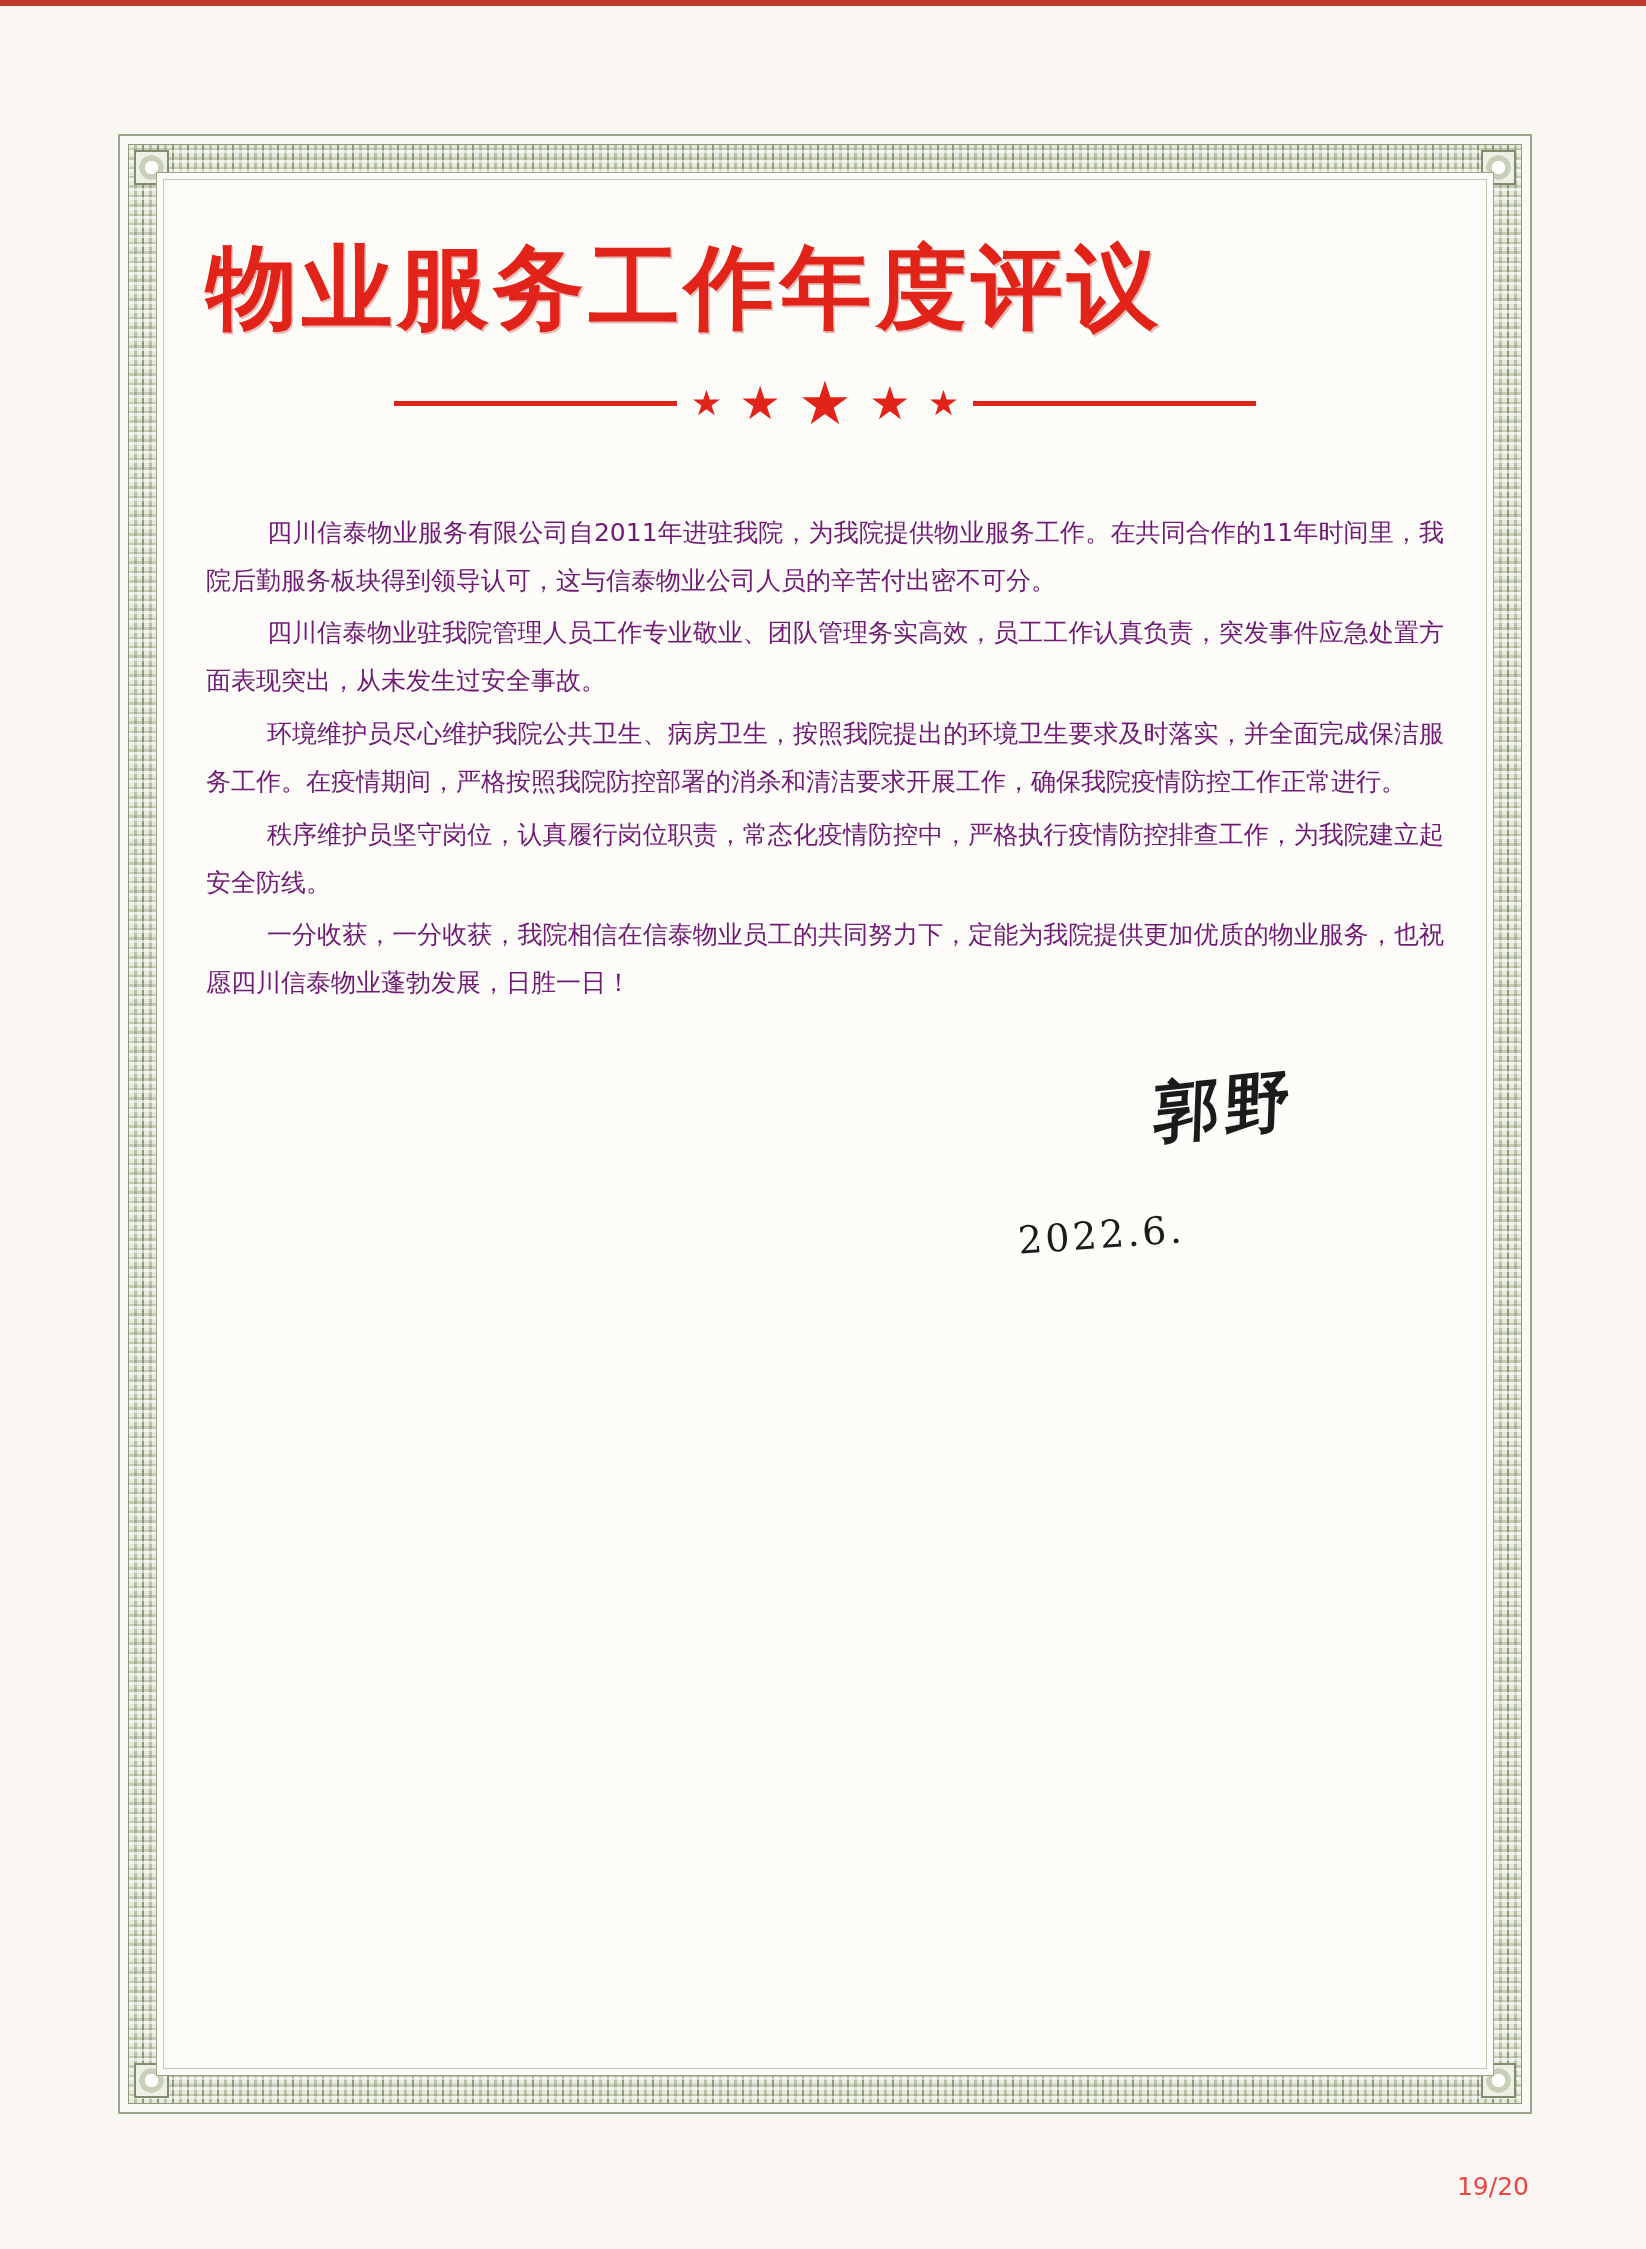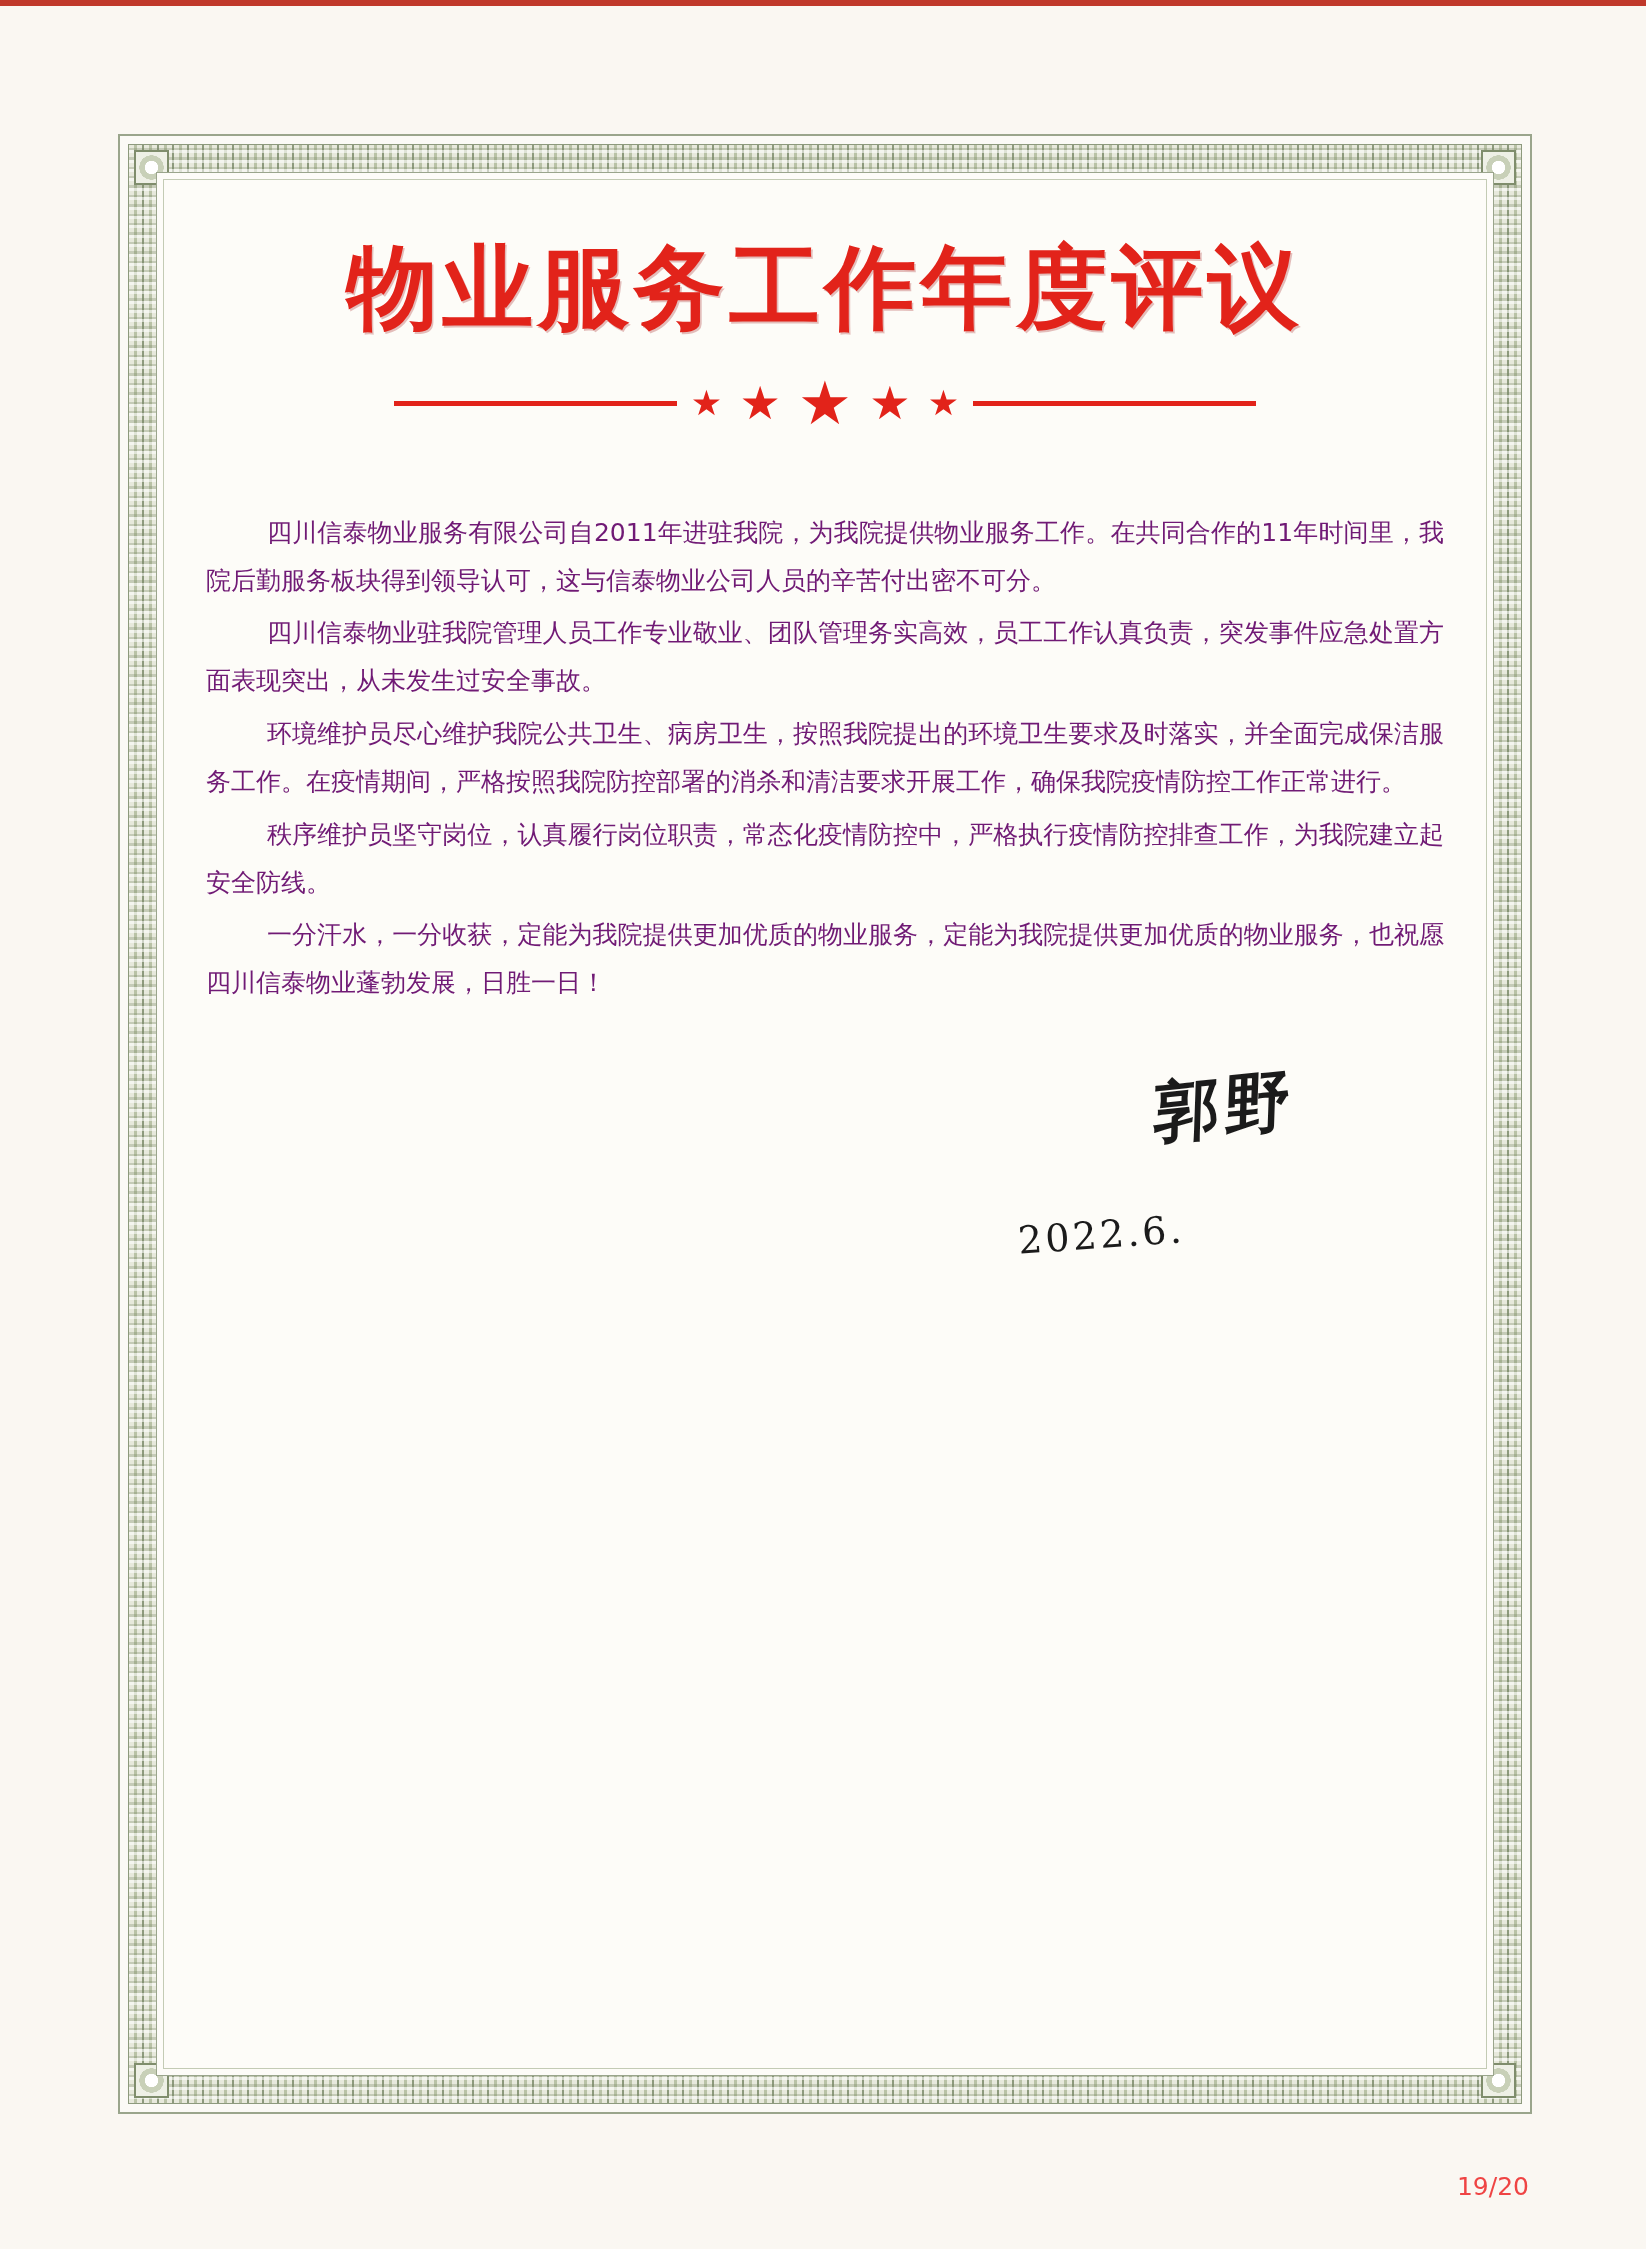--- a/index.html
+++ b/index.html
@@ -97,21 +97,20 @@
   .corner.br { right: 14px; bottom: 14px; }
 
   
   .content {
     position: absolute;
     left: 206px;
     top: 236px;
     width: 1238px;
   }
   .title {
-    text-align: center;
     color: #e2231a;
     font-family: "DejaVu Sans", sans-serif;
     font-weight: bold;
     font-size: 91px;
     letter-spacing: 4.7px;
     line-height: 1.15;
     margin: 0;
     text-shadow: 1.6px 1.6px 0 rgba(150,0,0,0.25);
   }
   .star-rule {
@@ -334,21 +333,21 @@
       </div>
       <div class="bar"></div>
     </div>
 
 
     <div class="body-text">
       <p>四川信泰物业服务有限公司自2011年进驻我院，为我院提供物业服务工作。在共同合作的11年时间里，我院后勤服务板块得到领导认可，这与信泰物业公司人员的辛苦付出密不可分。</p>
       <p>四川信泰物业驻我院管理人员工作专业敬业、团队管理务实高效，员工工作认真负责，突发事件应急处置方面表现突出，从未发生过安全事故。</p>
       <p>环境维护员尽心维护我院公共卫生、病房卫生，按照我院提出的环境卫生要求及时落实，并全面完成保洁服务工作。在疫情期间，严格按照我院防控部署的消杀和清洁要求开展工作，确保我院疫情防控工作正常进行。</p>
       <p>秩序维护员坚守岗位，认真履行岗位职责，常态化疫情防控中，严格执行疫情防控排查工作，为我院建立起安全防线。</p>
-      <p>一分汗水，一分收获，定能为我院提供更加优质的物业服务，定能为我院提供更加优质的物业服务，也祝愿四川信泰物业蓬勃发展，日胜一日！</p>
+      <p>一分收获，一分收获，我院相信在信泰物业员工的共同努力下，定能为我院提供更加优质的物业服务，也祝愿四川信泰物业蓬勃发展，日胜一日！</p>
     </div>
 
     <div class="sign-block">
       <div class="sig-mark">郭野</div>
       <div class="sig-date">2022.6.</div>
     </div>
 
   </div>
 
   <div class="page-number">19/20</div>

